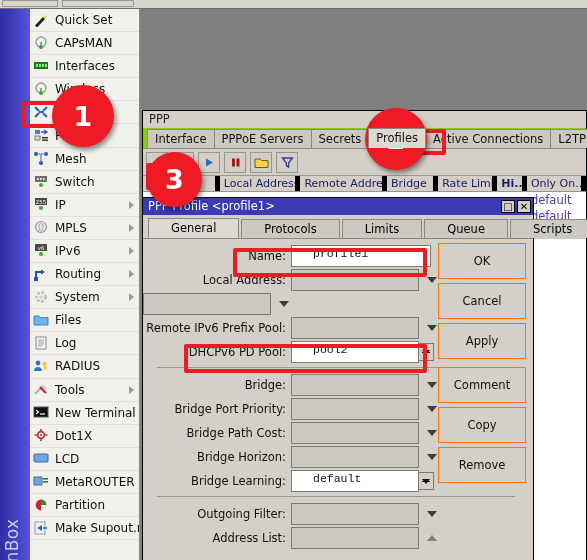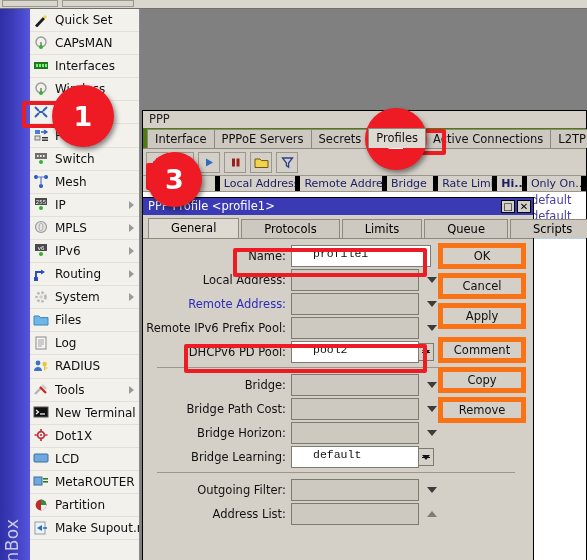--- a/index.html
+++ b/index.html
@@ -96,21 +96,21 @@
     font-size: 11.5px;
     color: #222;
     padding-left: 6px;
     line-height: 17px;
   }
   .ppp-tabs {
     display: flex;
     align-items: flex-end;
     height: 21px;
     padding-left: 4px;
-    background: #4d7c0f;
+    background: #84cc16;
     border-bottom: 1px solid #8d897f;
   }
   .ppp-tab {
     height: 19px;
     line-height: 18px;
     padding: 0 7px;
     font-size: 11.5px;
     color: #111;
     background: #cdc9c1;
     border: 1px solid #8d897f;
@@ -300,23 +300,23 @@
     margin: 4px 18px 6px 14px;
   }
 
   
   .btncol {
     position: absolute;
     right: 7px; top: 4px;
     width: 88px;
   }
   .dbtn {
-    height: 26px;
-    background: #d4d0c8;
-    border: 5px solid #f97316;
+    height: 36px;
+    background: #d4d0c8;
+    border: 1px solid #f97316;
     font-size: 11.5px;
     color: #111;
     display: flex; align-items: center; justify-content: center;
     margin-bottom: 4px;
   }
   .dbtn.gap { margin-top: 8px; }
 
   
   .hl {
     position: absolute;
@@ -411,39 +411,39 @@
             <rect x="2" y="8" width="5" height="4" fill="#dcdcdc" stroke="#777" stroke-width="1"></rect>
             <rect x="9" y="9" width="6" height="1.4" fill="#2a2a2a"></rect>
             <rect x="9" y="11.5" width="6" height="1.4" fill="#2a2a2a"></rect>
           </svg>
         </span>
         <span class="lbl">PPP</span>
       </div>
       <div class="menu-item no-arrow">
         <span class="ic">
           <svg width="16" height="14" viewBox="0 0 16 14">
+            <circle cx="3" cy="3" r="2" fill="#2a4fbc"></circle>
+            <circle cx="13" cy="3" r="2" fill="#2a4fbc"></circle>
+            <circle cx="8" cy="12" r="2" fill="#2a4fbc"></circle>
+            <path d="M3 3h10M8 3v9" stroke="#5577cc" stroke-width="1.2"></path>
+          </svg>
+        </span>
+        <span class="lbl">Mesh</span>
+      </div>
+      <div class="menu-item no-arrow">
+        <span class="ic">
+          <svg width="16" height="14" viewBox="0 0 16 14">
             <rect x="2" y="2" width="12" height="6" fill="#6d6d6d"></rect>
             <rect x="4" y="4" width="1.6" height="2" fill="#e9e9e9"></rect>
             <rect x="7" y="4" width="1.6" height="2" fill="#e9e9e9"></rect>
             <rect x="10" y="4" width="1.6" height="2" fill="#e9e9e9"></rect>
             <circle cx="8" cy="11" r="2" fill="#2db32d"></circle>
           </svg>
         </span>
         <span class="lbl">Switch</span>
-      </div>
-      <div class="menu-item no-arrow">
-        <span class="ic">
-          <svg width="16" height="14" viewBox="0 0 16 14">
-            <circle cx="3" cy="3" r="2" fill="#2a4fbc"></circle>
-            <circle cx="13" cy="3" r="2" fill="#2a4fbc"></circle>
-            <circle cx="8" cy="12" r="2" fill="#2a4fbc"></circle>
-            <path d="M3 3h10M8 3v9" stroke="#5577cc" stroke-width="1.2"></path>
-          </svg>
-        </span>
-        <span class="lbl">Mesh</span>
       </div>
       <div class="menu-item">
         <span class="ic">
           <svg width="16" height="14" viewBox="0 0 16 14">
             <rect x="2" y="1" width="12" height="7" fill="#4a4a4a"></rect>
             <text x="8" y="6.8" font-size="5.4" fill="#ffffff" text-anchor="middle" font-family="DejaVu Sans">255</text>
             <circle cx="8" cy="11" r="2" fill="#2db32d"></circle>
           </svg>
         </span>
         <span class="lbl">IP</span>
@@ -692,21 +692,20 @@
           <div class="frow">
             <div class="flabel">Name:</div>
             <div class="finput filled wideName">profile1</div>
           </div>
           <div class="frow">
             <div class="flabel">Local Address:</div>
             <div class="finput"></div>
             <div class="caret"></div>
           </div>
           <div class="frow">
-            <div class="flabel blue">Remote Address:</div>
             <div class="finput"></div>
             <div class="caret"></div>
           </div>
           <div class="frow">
             <div class="flabel">Remote IPv6 Prefix Pool:</div>
             <div class="finput"></div>
             <div class="caret"></div>
           </div>
           <div class="frow">
             <div class="flabel">DHCPv6 PD Pool:</div>
@@ -714,20 +713,25 @@
             <div class="spin">
               <span class="g">
                 <span class="bar"></span>
               </span>
             </div>
             <div class="upbtn"></div>
           </div>
           <div class="divider"></div>
           <div class="frow">
             <div class="flabel">Bridge:</div>
+            <div class="finput"></div>
+            <div class="caret"></div>
+          </div>
+          <div class="frow">
+            <div class="flabel">Bridge Port Priority:</div>
             <div class="finput"></div>
             <div class="caret"></div>
           </div>
           <div class="frow">
             <div class="flabel">Bridge Path Cost:</div>
             <div class="finput"></div>
             <div class="caret"></div>
           </div>
           <div class="frow">
             <div class="flabel">Bridge Horizon:</div>

